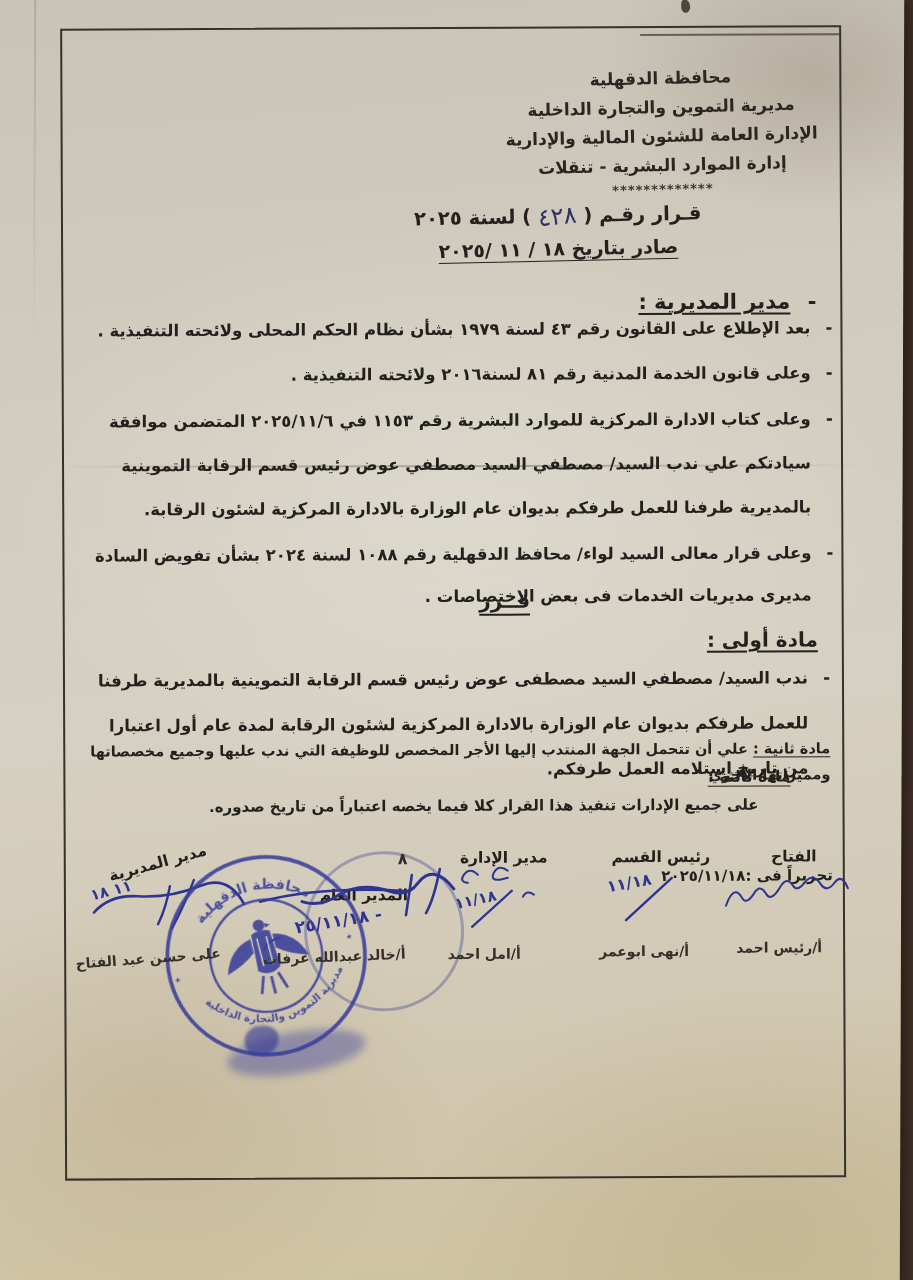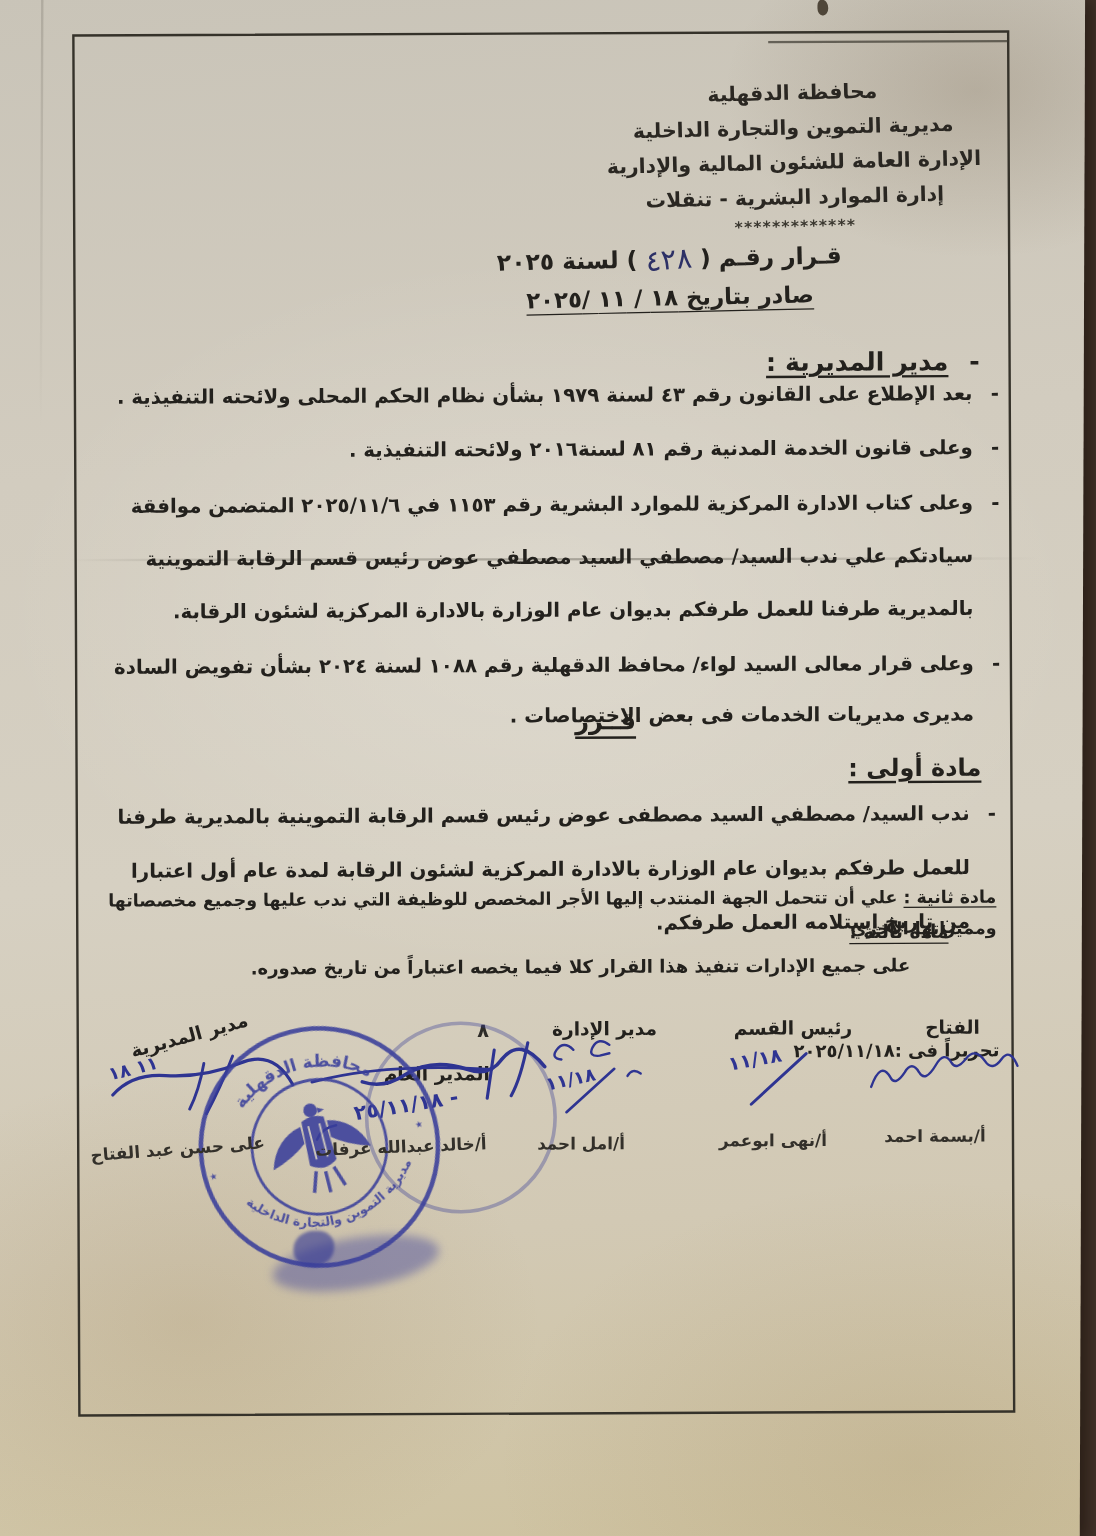--- a/index.html
+++ b/index.html
@@ -185,21 +185,21 @@
         <text x="52" y="74" font-size="17" transform="rotate(-9 52 74)">٢٥/١١/١٨ -</text>
         <path d="M36,78 q-12,2 -16,12" stroke-width="2"></path>
       </svg>
 
       <svg class="sig" style="left:8px; top:836px;" width="190" height="85">
         <path d="M170,38 q-16,-30 -44,-18 q-30,12 -62,10 q-28,-2 -44,16" stroke-width="2.6"></path>
         <path d="M120,14 q-10,26 -22,48 M96,20 q-4,22 -12,38" stroke-width="2.4"></path>
         <text x="18" y="34" font-size="15" transform="rotate(-14 18 34)">١١   ١٨</text>
       </svg>
 
-      <div class="sig-name sn1">أ/بسمة احمد</div>
+      <div class="sig-name sn1">أ/رئيس احمد</div>
       <div class="sig-name sn2">أ/نهى ابوعمر</div>
       <div class="sig-name sn3">أ/امل احمد</div>
       <div class="sig-name sn4">أ/خالد عبدالله عرفات</div>
       <div class="sig-name sn5">على حسن عبد الفتاح</div>
 
       <div class="stamp-ghost"></div>
       <svg class="stamp" viewBox="0 0 240 240">
         <defs>
           <path id="arcTop" d="M 32,138 A 88,88 0 1 1 208,138"></path>
           <path id="arcBot" d="M 26,108 A 95,95 0 0 0 214,108"></path>

